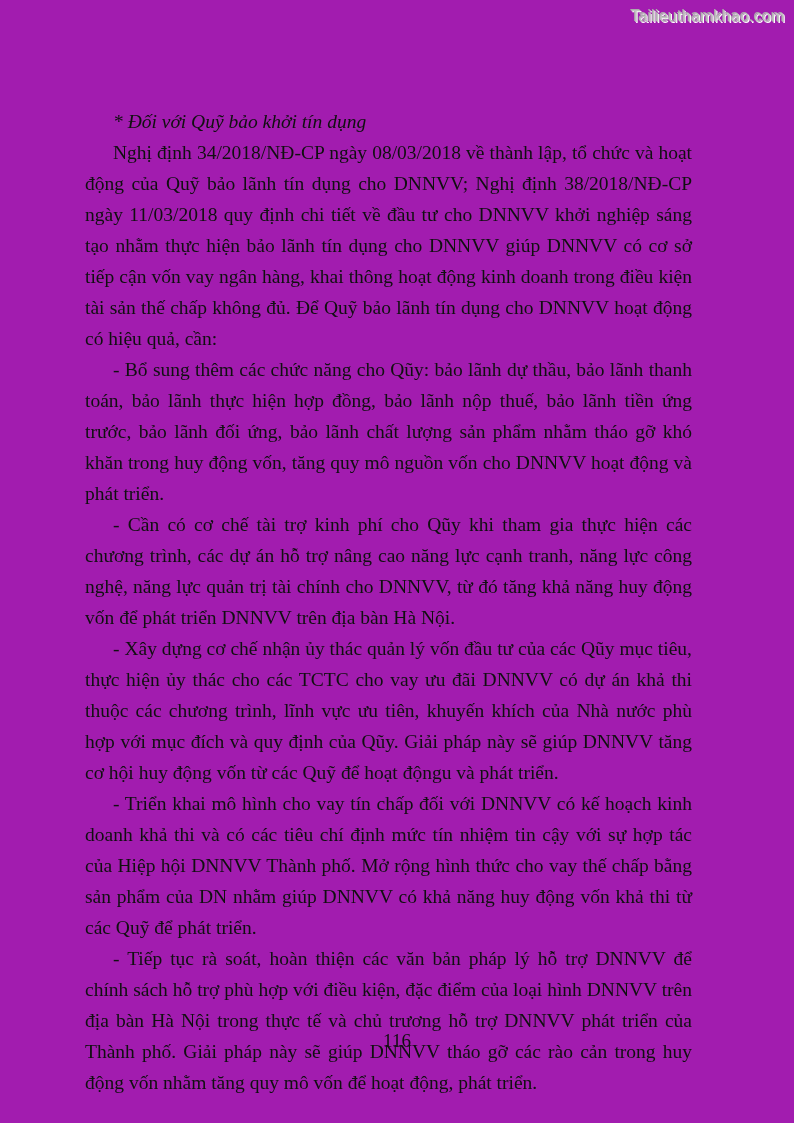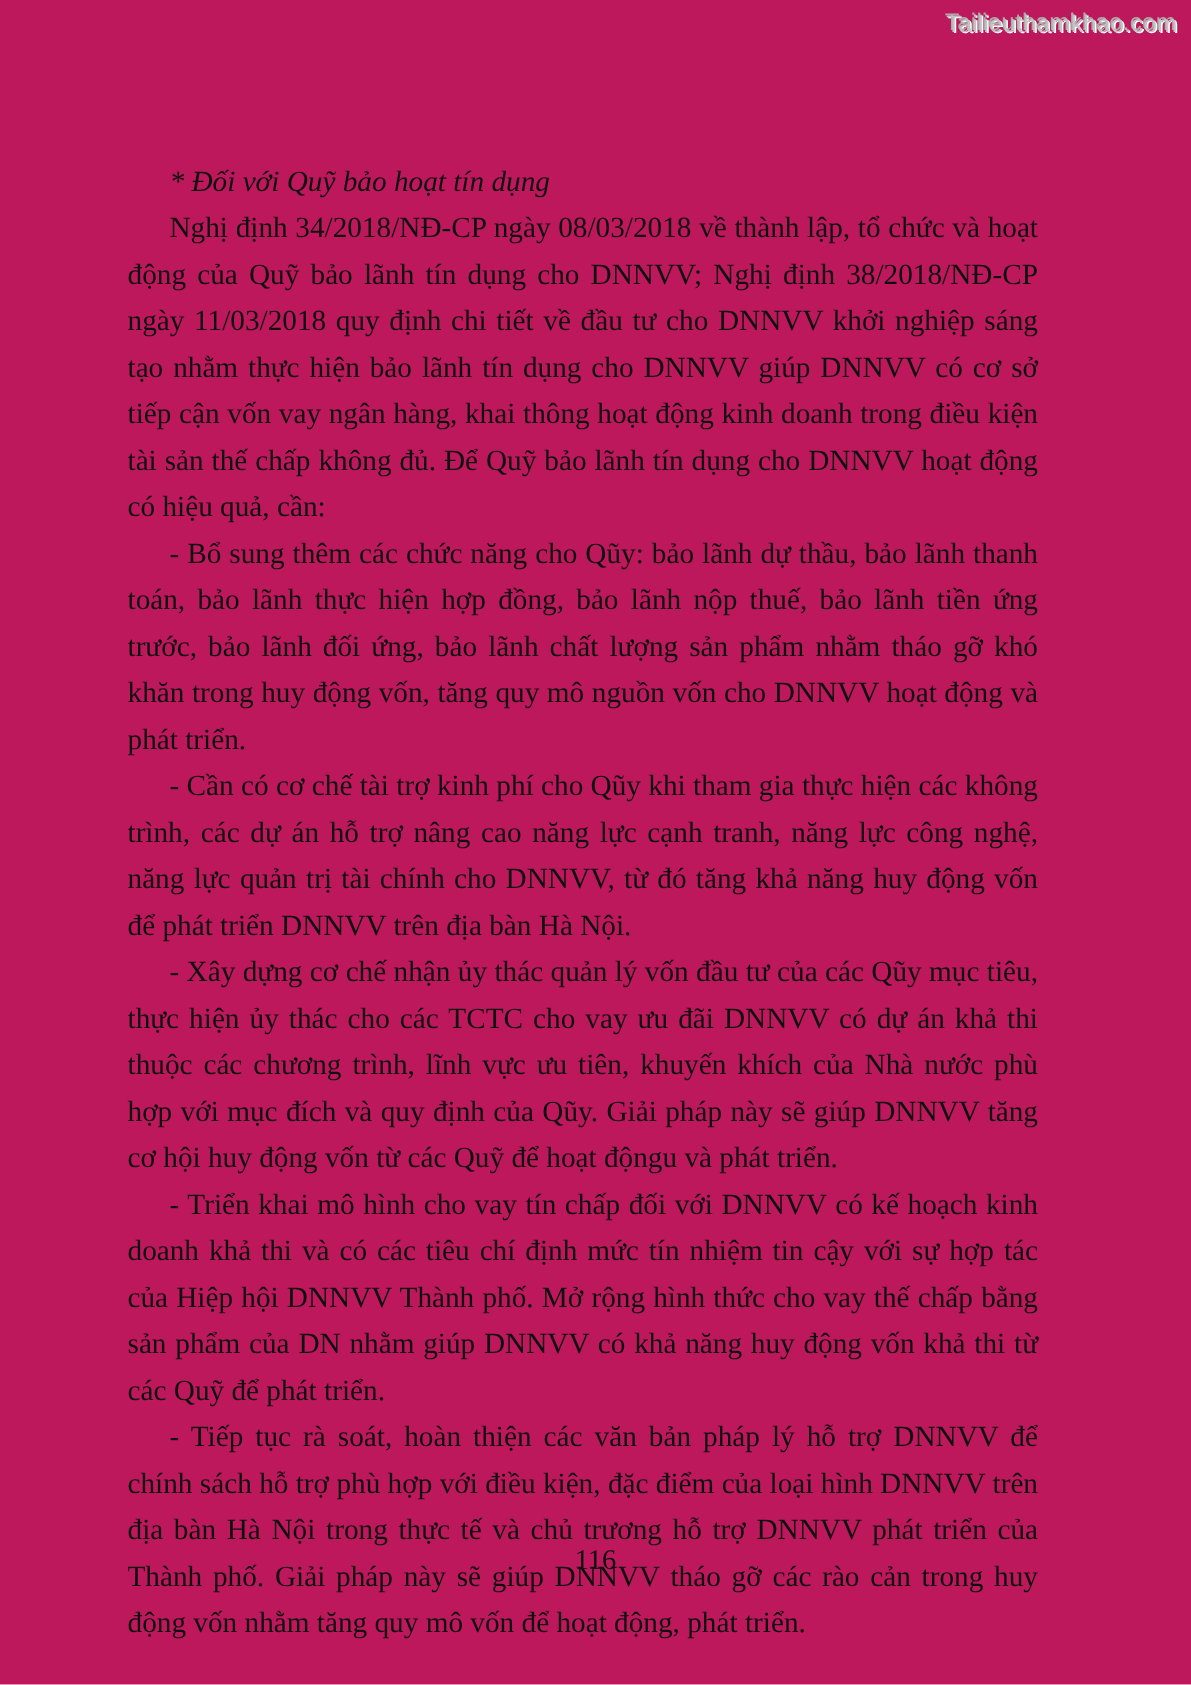--- a/index.html
+++ b/index.html
@@ -4,21 +4,21 @@
 <style>
   html, body {
     margin: 0;
     padding: 0;
     background: #ffffff;
   }
   .page {
     position: relative;
     width: 794px;
     height: 1123px;
-    background: #be185d;
+    background: #a21caf;
     overflow: hidden;
     font-family: "Liberation Serif", "DejaVu Serif", serif;
     color: #101010;
   }
   .watermark {
     position: absolute;
     top: 8px;
     right: 9px;
     font-family: "Liberation Sans", "DejaVu Sans", sans-serif;
     font-size: 16px;
@@ -56,24 +56,24 @@
   }
 </style>
 </head>
 <body>
 
 <div class="page">
 
   <div class="watermark">Tailieuthamkhao.com</div>
 
   <div class="doc-body">
-    <p class="section-heading">* Đối với Quỹ bảo hoạt tín dụng</p>
+    <p class="section-heading">* Đối với Quỹ bảo khởi tín dụng</p>
     <p>Nghị định 34/2018/NĐ-CP ngày 08/03/2018 về thành lập, tổ chức và hoạt động của Quỹ bảo lãnh tín dụng cho DNNVV; Nghị định 38/2018/NĐ-CP ngày 11/03/2018 quy định chi tiết về đầu tư cho DNNVV khởi nghiệp sáng tạo nhằm thực hiện bảo lãnh tín dụng cho DNNVV giúp DNNVV có cơ sở tiếp cận vốn vay ngân hàng, khai thông hoạt động kinh doanh trong điều kiện tài sản thế chấp không đủ. Để Quỹ bảo lãnh tín dụng cho DNNVV hoạt động có hiệu quả, cần:</p>
     <p>- Bổ sung thêm các chức năng cho Qũy: bảo lãnh dự thầu, bảo lãnh thanh toán, bảo lãnh thực hiện hợp đồng, bảo lãnh nộp thuế, bảo lãnh tiền ứng trước, bảo lãnh đối ứng, bảo lãnh chất lượng sản phẩm nhằm tháo gỡ khó khăn trong huy động vốn, tăng quy mô nguồn vốn cho DNNVV hoạt động và phát triển.</p>
-    <p>- Cần có cơ chế tài trợ kinh phí cho Qũy khi tham gia thực hiện các không trình, các dự án hỗ trợ nâng cao năng lực cạnh tranh, năng lực công nghệ, năng lực quản trị tài chính cho DNNVV, từ đó tăng khả năng huy động vốn để phát triển DNNVV trên địa bàn Hà Nội.</p>
+    <p>- Cần có cơ chế tài trợ kinh phí cho Qũy khi tham gia thực hiện các chương trình, các dự án hỗ trợ nâng cao năng lực cạnh tranh, năng lực công nghệ, năng lực quản trị tài chính cho DNNVV, từ đó tăng khả năng huy động vốn để phát triển DNNVV trên địa bàn Hà Nội.</p>
     <p>- Xây dựng cơ chế nhận ủy thác quản lý vốn đầu tư của các Qũy mục tiêu, thực hiện ủy thác cho các TCTC cho vay ưu đãi DNNVV có dự án khả thi thuộc các chương trình, lĩnh vực ưu tiên, khuyến khích của Nhà nước phù hợp với mục đích và quy định của Qũy. Giải pháp này sẽ giúp DNNVV tăng cơ hội huy động vốn từ các Quỹ để hoạt độngu và phát triển.</p>
     <p>- Triển khai mô hình cho vay tín chấp đối với DNNVV có kế hoạch kinh doanh khả thi và có các tiêu chí định mức tín nhiệm tin cậy với sự hợp tác của Hiệp hội DNNVV Thành phố. Mở rộng hình thức cho vay thế chấp bằng sản phẩm của DN nhằm giúp DNNVV có khả năng huy động vốn khả thi từ các Quỹ để phát triển.</p>
     <p>- Tiếp tục rà soát, hoàn thiện các văn bản pháp lý hỗ trợ DNNVV để chính sách hỗ trợ phù hợp với điều kiện, đặc điểm của loại hình DNNVV trên địa bàn Hà Nội trong thực tế và chủ trương hỗ trợ DNNVV phát triển của Thành phố. Giải pháp này sẽ giúp DNNVV tháo gỡ các rào cản trong huy động vốn nhằm tăng quy mô vốn để hoạt động, phát triển.</p>
   </div>
 
   <div class="page-number">116</div>
 
 </div>
 
 </body></html>

